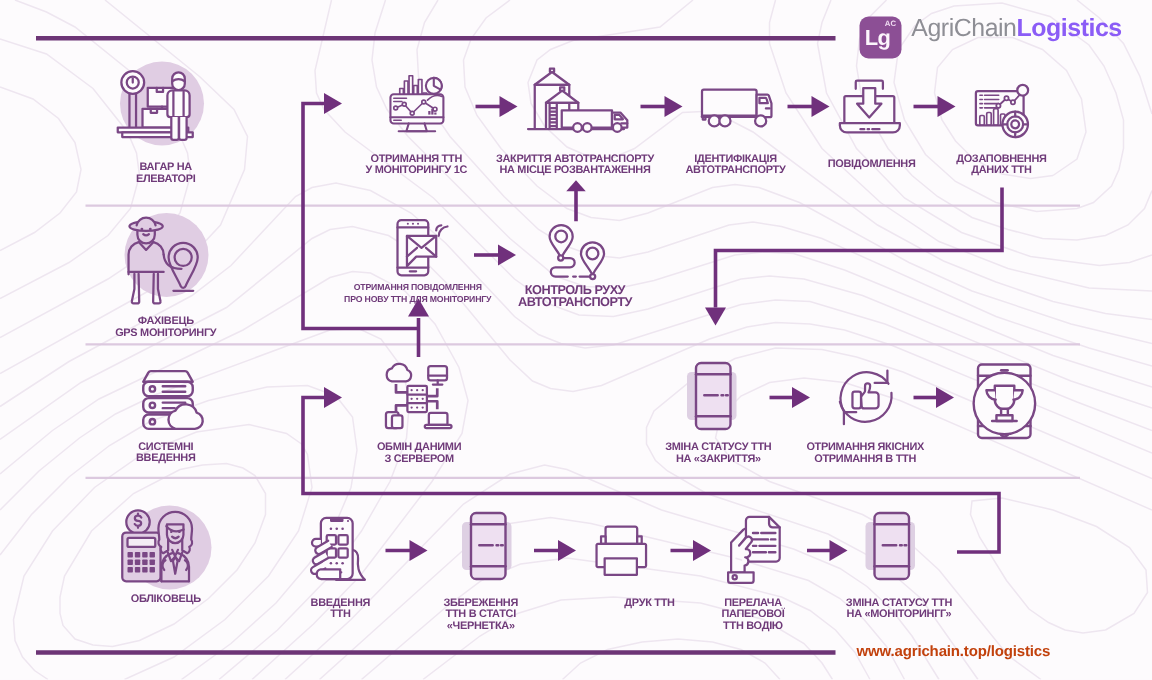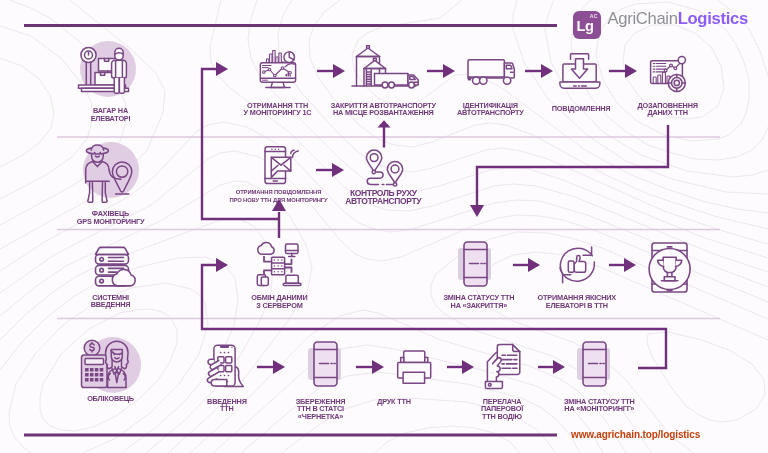--- a/index.html
+++ b/index.html
@@ -510,33 +510,33 @@
   <div class="lbl sl" style="left:214.4px;top:294px;width:130px;text-align:center;">
     <div>ОБМІН ДАНИМИ</div>
     <div>З СЕРВЕРОМ</div>
   </div>
   <div class="lbl sl" style="left:413.9px;top:294px;width:130px;">
     <div>ЗМІНА СТАТУСУ ТТН</div>
     <div>НА «ЗАКРИТТЯ»</div>
   </div>
   <div class="lbl sl" style="left:511.8px;top:294px;width:130px;">
     <div>ОТРИМАННЯ ЯКІСНИХ</div>
-    <div>ЕЛЕВАТОРІ В ТТН</div>
+    <div>ОТРИМАННЯ В ТТН</div>
   </div>
 
   <div class="lbl sl" style="left:161.9px;top:397.5px;width:130px;">
     <div>ВВЕДЕННЯ</div>
     <div>ТТН</div>
   </div>
   <div class="lbl sl" style="left:255.5px;top:397.5px;width:130px;">
     <div>ЗБЕРЕЖЕННЯ</div>
     <div>ТТН В СТАТСІ</div>
     <div>«ЧЕРНЕТКА»</div>
   </div>
-  <div class="lbl sl" style="left:329px;top:397.5px;width:130px;text-align:center;">
+  <div class="lbl sl" style="left:368px;top:397.5px;width:130px;text-align:center;">
     <div>ДРУК ТТН</div>
   </div>
   <div class="lbl sl" style="left:437px;top:397.5px;width:130px;">
     <div>ПЕРЕЛАЧА</div>
     <div>ПАПЕРОВОЇ</div>
     <div>ТТН ВОДІЮ</div>
   </div>
   <div class="lbl sl" style="left:534.3px;top:397.5px;width:130px;">
     <div>ЗМІНА СТАТУСУ ТТН</div>
     <div>НА «МОНІТОРИНГГ»</div>

